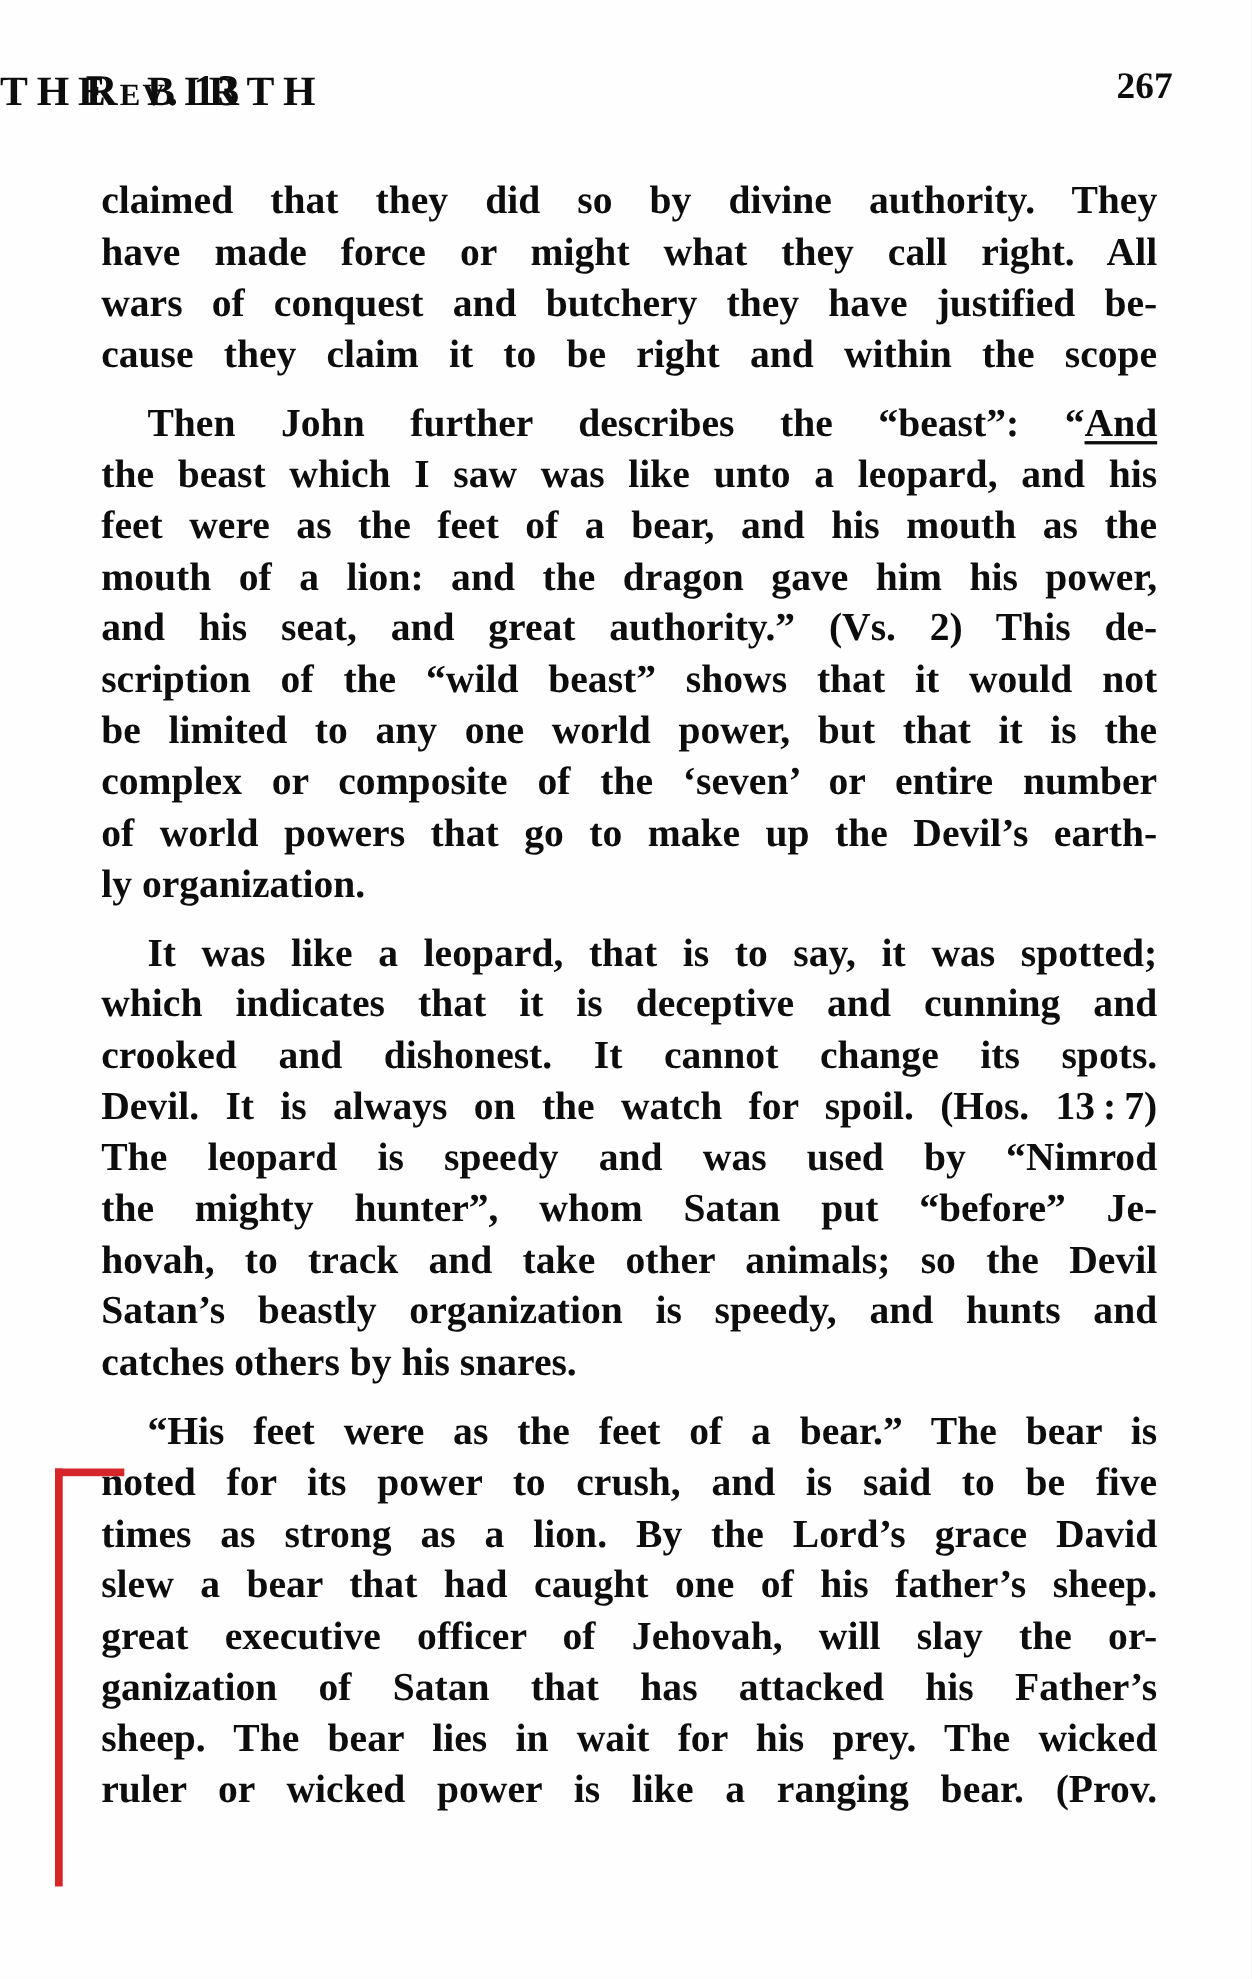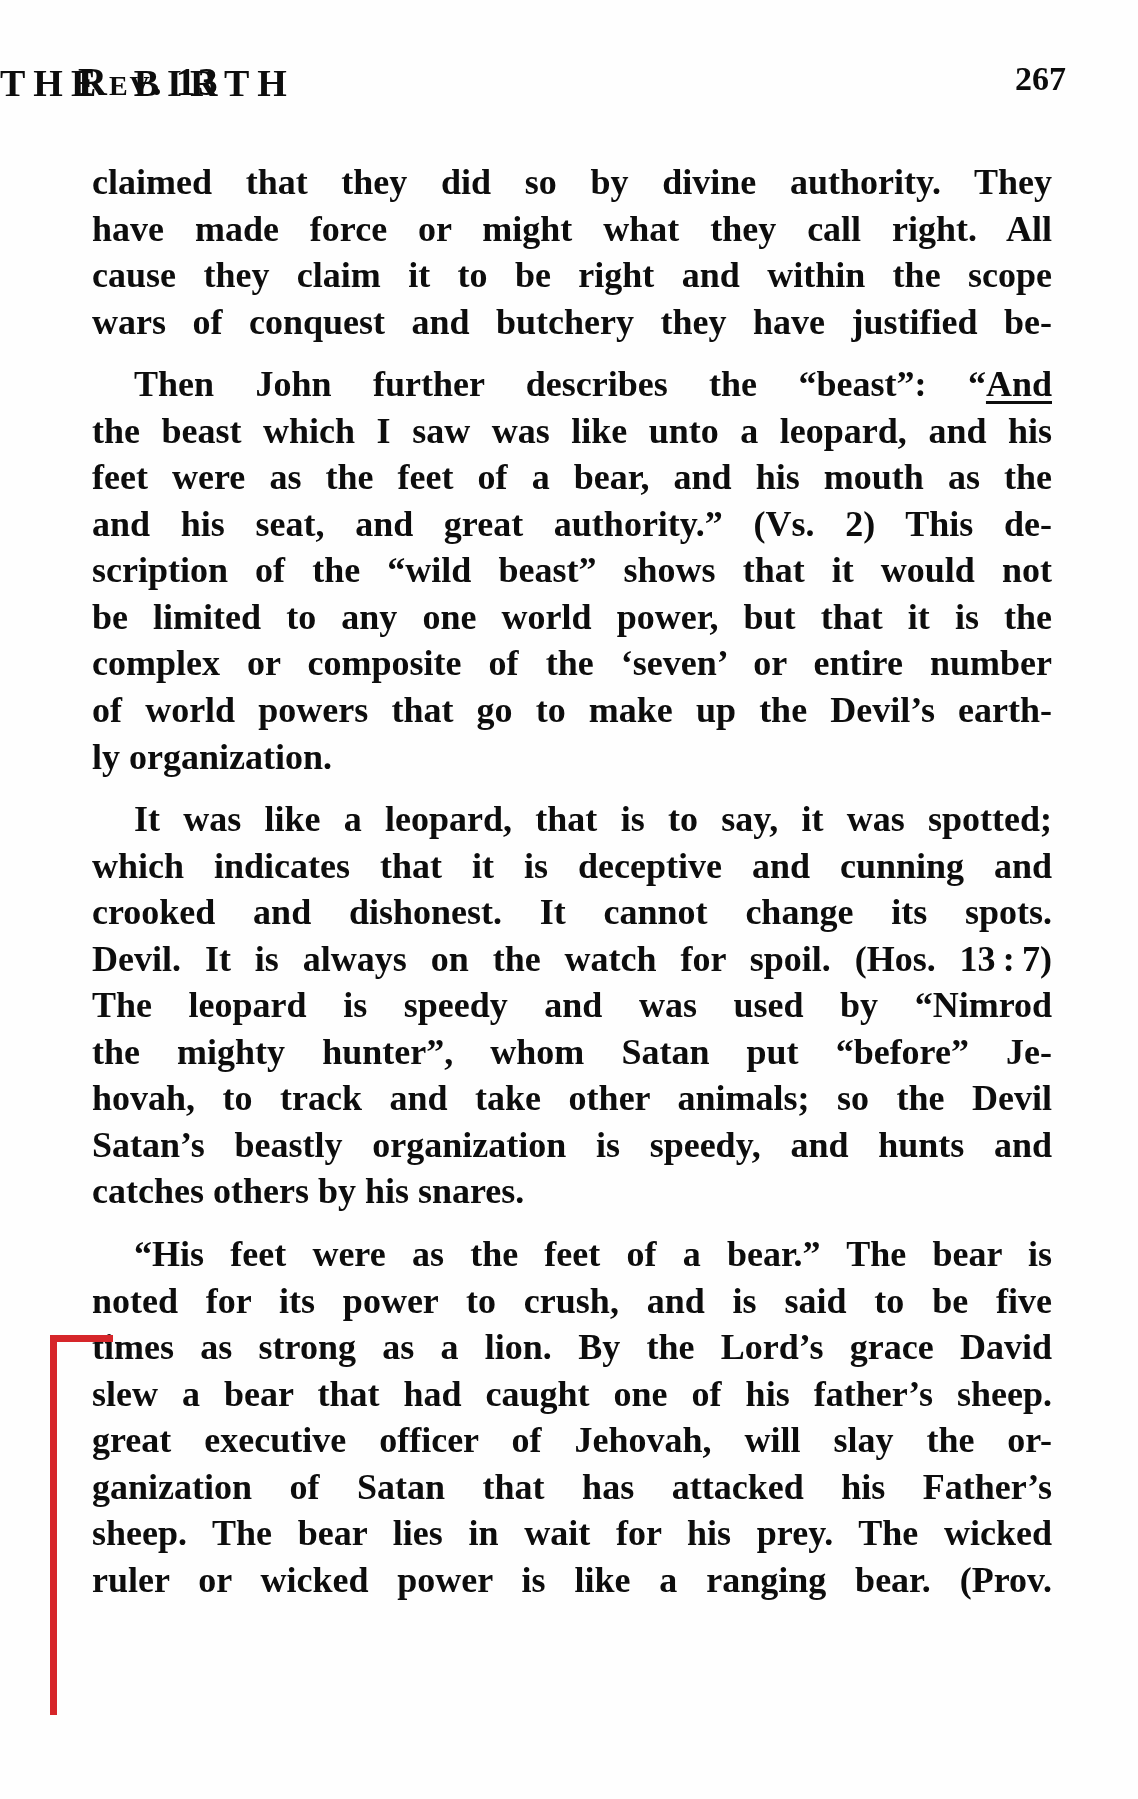--- a/index.html
+++ b/index.html
@@ -72,27 +72,28 @@
   <div class="header">
     <span class="h-left">Rev. 13</span>
     <span class="h-center">THE BIRTH</span>
     <span class="h-right">267</span>
   </div>
 
   <div class="body-text">
       <div class="para">
         <div class="line">claimed that they did so by divine authority. They</div>
         <div class="line">have made force or might what they call right. All</div>
+        <div class="line">wars of conquest and butchery they have justified be-</div>
         <div class="line">cause they claim it to be right and within the scope</div>
-        <div class="line">wars of conquest and butchery they have justified be-</div>
       </div>
       <div class="para">
         <div class="line indent"><span>Then John further describes the “beast”: “</span><span class="ul">And</span></div>
         <div class="line">the beast which I saw was like unto a leopard, and his</div>
         <div class="line">feet were as the feet of a bear, and his mouth as the</div>
+        <div class="line">mouth of a lion: and the dragon gave him his power,</div>
         <div class="line">and his seat, and great authority.” (Vs. 2) This de-</div>
         <div class="line">scription of the “wild beast” shows that it would not</div>
         <div class="line">be limited to any one world power, but that it is the</div>
         <div class="line">complex or composite of the ‘seven’ or entire number</div>
         <div class="line">of world powers that go to make up the Devil’s earth-</div>
         <div class="line parend">ly organization.</div>
       </div>
       <div class="para">
         <div class="line indent">It was like a leopard, that is to say, it was spotted;</div>
         <div class="line">which indicates that it is deceptive and cunning and</div>

